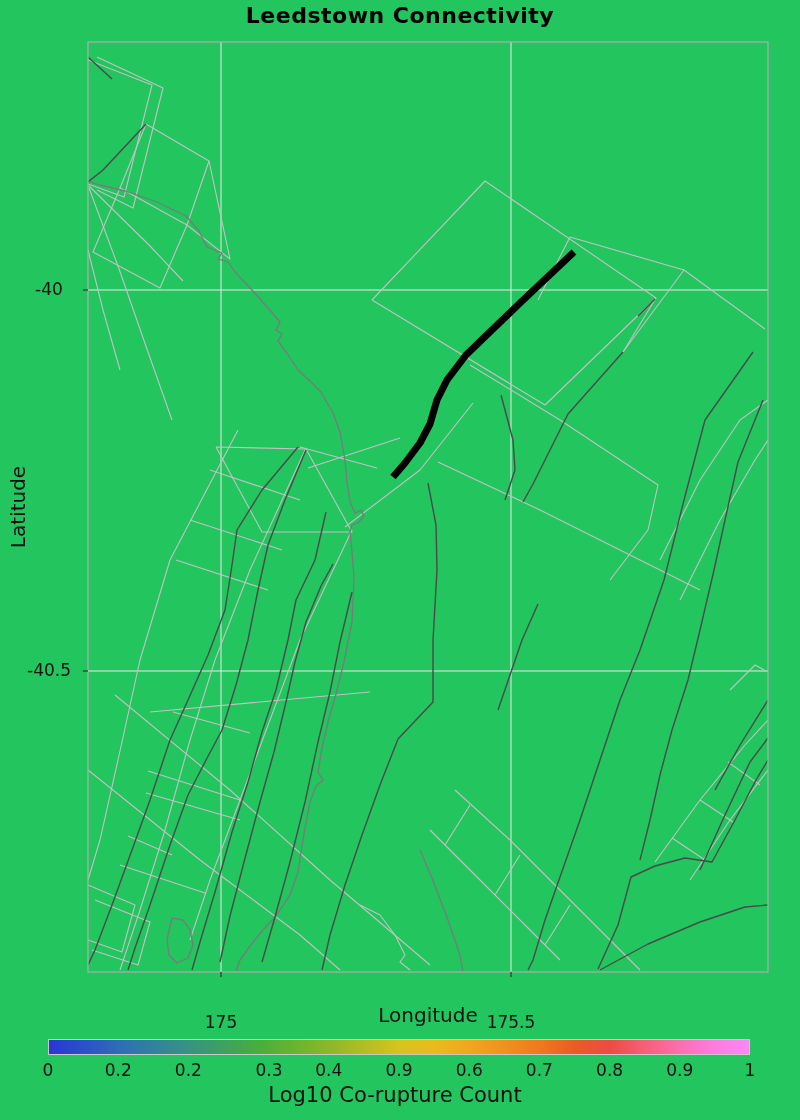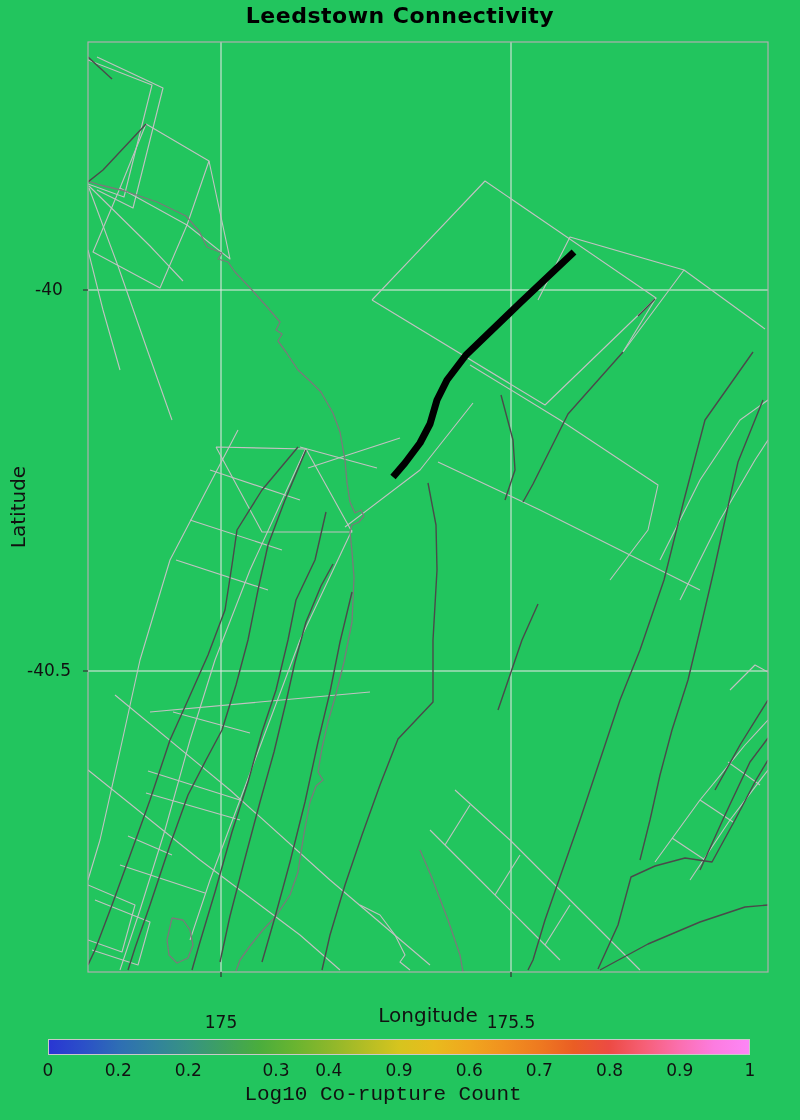--- a/index.html
+++ b/index.html
@@ -124,24 +124,24 @@
       <div class="ytick" style="left: 18px; top: 279px;">-40</div>
       <div class="ytick" style="left: 18px; top: 660px;">-40.5</div>
     </div>
 
   <div>
     <div class="cbbar" style="left: 48px; top: 1039px; width: 702px; height: 16px; background: linear-gradient(to right, rgb(41, 54, 211) 0%, rgb(43, 80, 200) 5%, rgb(46, 110, 180) 10%, rgb(50, 130, 157) 15%, rgb(55, 147, 130) 20%, rgb(62, 161, 95) 25%, rgb(74, 173, 61) 30%, rgb(104, 180, 48) 35%, rgb(140, 183, 43) 40%, rgb(178, 189, 37) 45%, rgb(214, 196, 30) 50%, rgb(233, 187, 29) 55%, rgb(240, 167, 30) 60%, rgb(241, 145, 31) 65%, rgb(238, 122, 32) 70%, rgb(234, 93, 36) 75%, rgb(236, 75, 67) 80%, rgb(246, 95, 118) 85%, rgb(251, 111, 174) 90%, rgb(252, 124, 224) 95%, rgb(253, 134, 246) 100%);"></div>
     <div>
         <div class="cbtick" style="left: 13px; top: 1060px;">0</div>
         <div class="cbtick" style="left: 83.2px; top: 1060px;">0.2</div>
         <div class="cbtick" style="left: 153.4px; top: 1060px;">0.2</div>
-        <div class="cbtick" style="left: 241px; top: 1060px;">0.3</div>
+        <div class="cbtick" style="left: 234px; top: 1060px;">0.3</div>
         <div class="cbtick" style="left: 293.8px; top: 1060px;">0.4</div>
         <div class="cbtick" style="left: 364px; top: 1060px;">0.9</div>
         <div class="cbtick" style="left: 434.2px; top: 1060px;">0.6</div>
         <div class="cbtick" style="left: 504.4px; top: 1060px;">0.7</div>
         <div class="cbtick" style="left: 574.6px; top: 1060px;">0.8</div>
         <div class="cbtick" style="left: 644.8px; top: 1060px;">0.9</div>
         <div class="cbtick" style="left: 715px; top: 1060px;">1</div>
       </div>
-    <div class="cbcaption" style="left: 32px; width: 702px; top: 1083px; font-family: Liberation Mono, monospace;">Log10 Co-rupture Count</div>
+    <div class="cbcaption" style="left: 44px; width: 702px; top: 1083px;">Log10 Co-rupture Count</div>
   </div>
 </div>
 
 </body></html>

